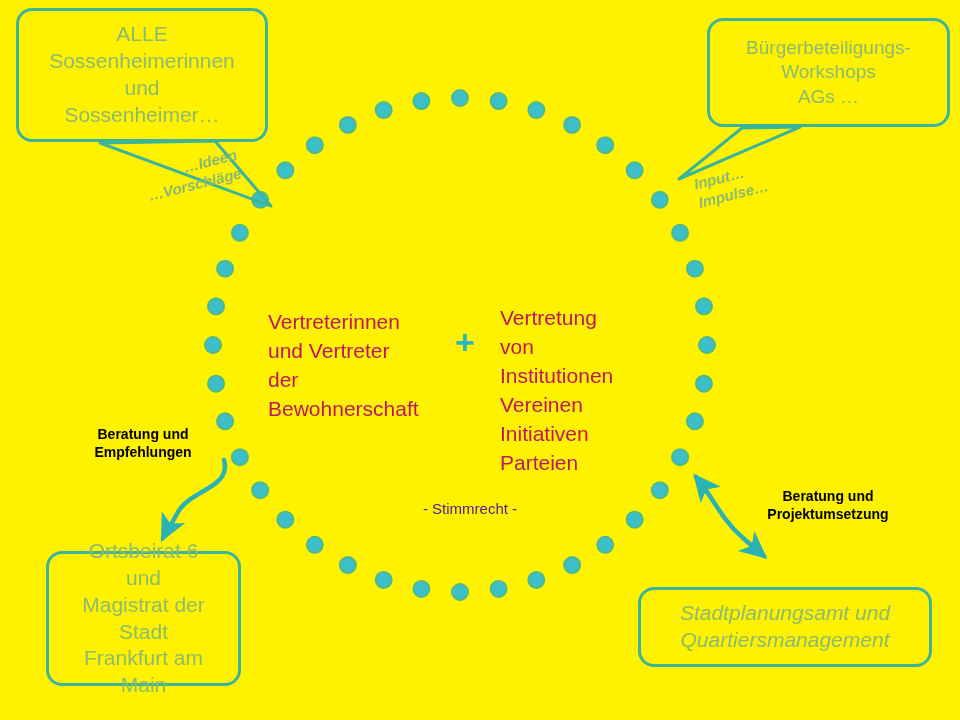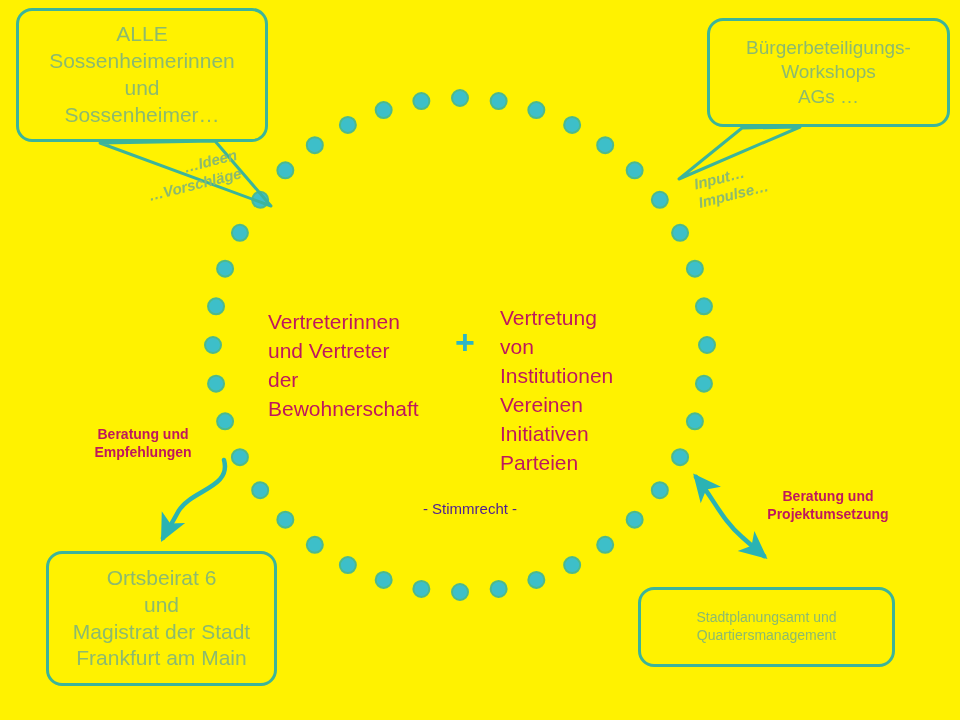--- a/index.html
+++ b/index.html
@@ -54,30 +54,31 @@
   #bubble-buerger {
     left: 707px;
     top: 18px;
     width: 243px;
     height: 109px;
     font-size: 19px;
   }
   #bubble-ortsbeirat {
     left: 46px;
     top: 551px;
-    width: 231px;
+    width: 195px;
     height: 135px;
     font-size: 21px;
   }
   #bubble-stadtplanung {
     left: 638px;
     top: 587px;
-    width: 257px;
+    width: 294px;
     height: 80px;
-    font-size: 14px;
+    font-size: 21px;
+    font-style: italic;
   }
 
   .tail-label {
     position: absolute;
     color: #8cba6e;
     font-size: 15px;
     font-weight: bold;
     font-style: italic;
     line-height: 1.25;
     white-space: pre-line;
@@ -94,21 +95,21 @@
     left: 692px;
     top: 176px;
     transform: rotate(-14deg);
     transform-origin: left top;
     text-align: left;
     width: 120px;
   }
 
   .arrow-label {
     position: absolute;
-    color: #be185d;
+    color: #000000;
     font-size: 14px;
     font-weight: bold;
     line-height: 1.32;
     white-space: pre-line;
     text-align: center;
   }
   #label-beratung-empfehlungen {
     left: 77px;
     top: 425px;
     width: 132px;

